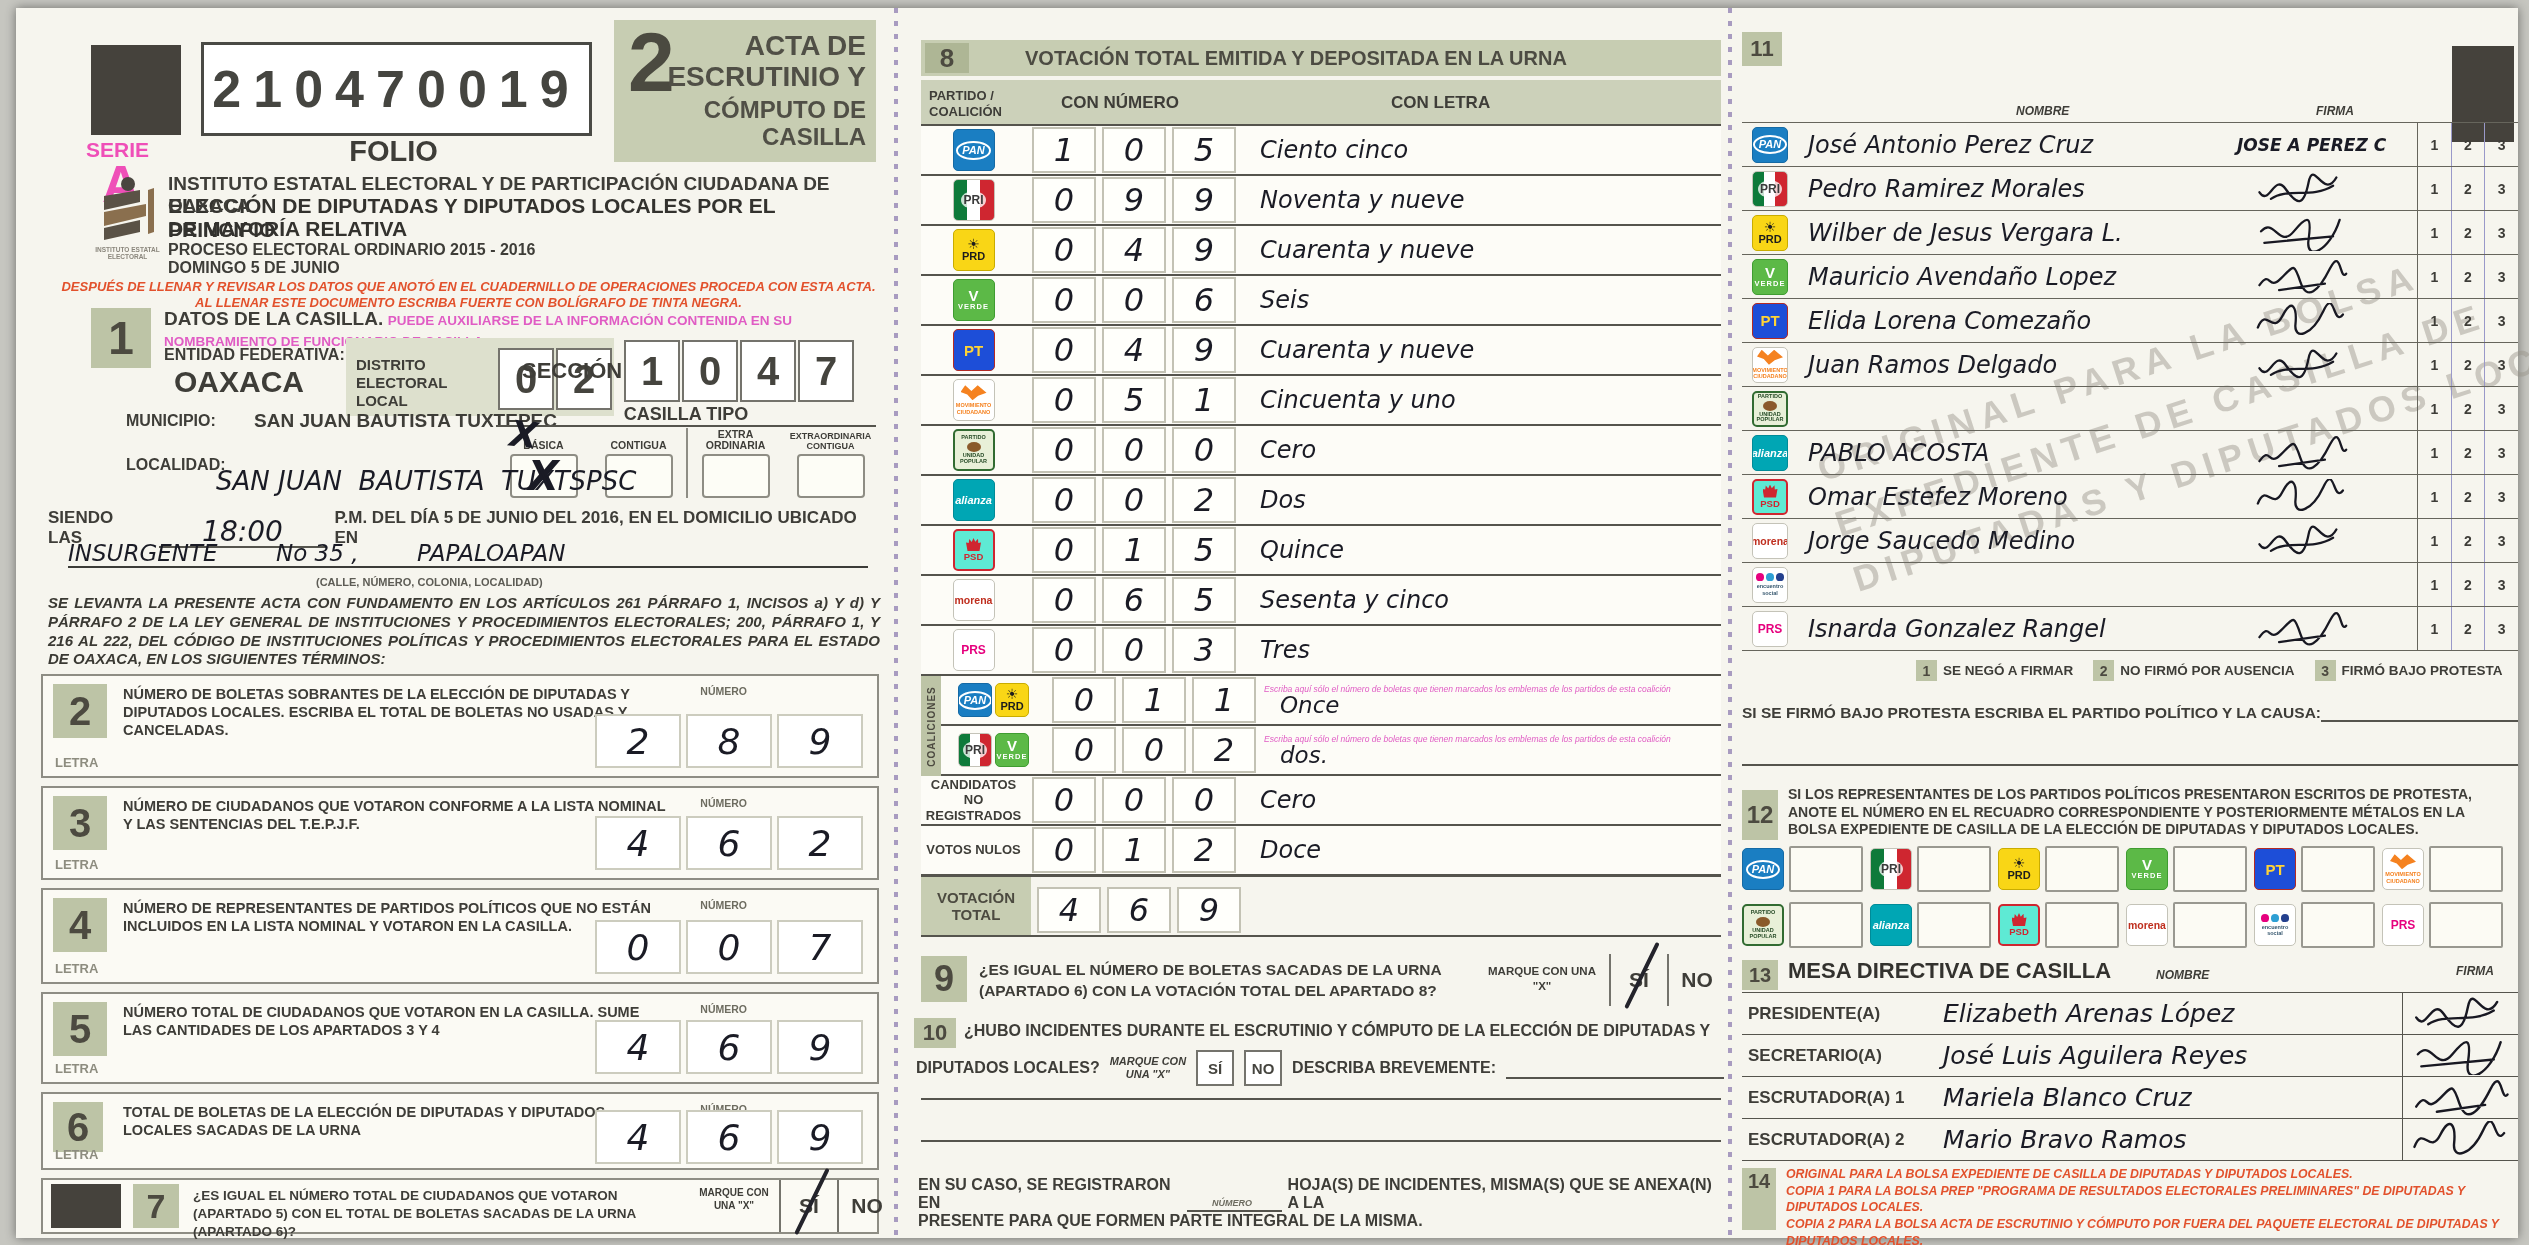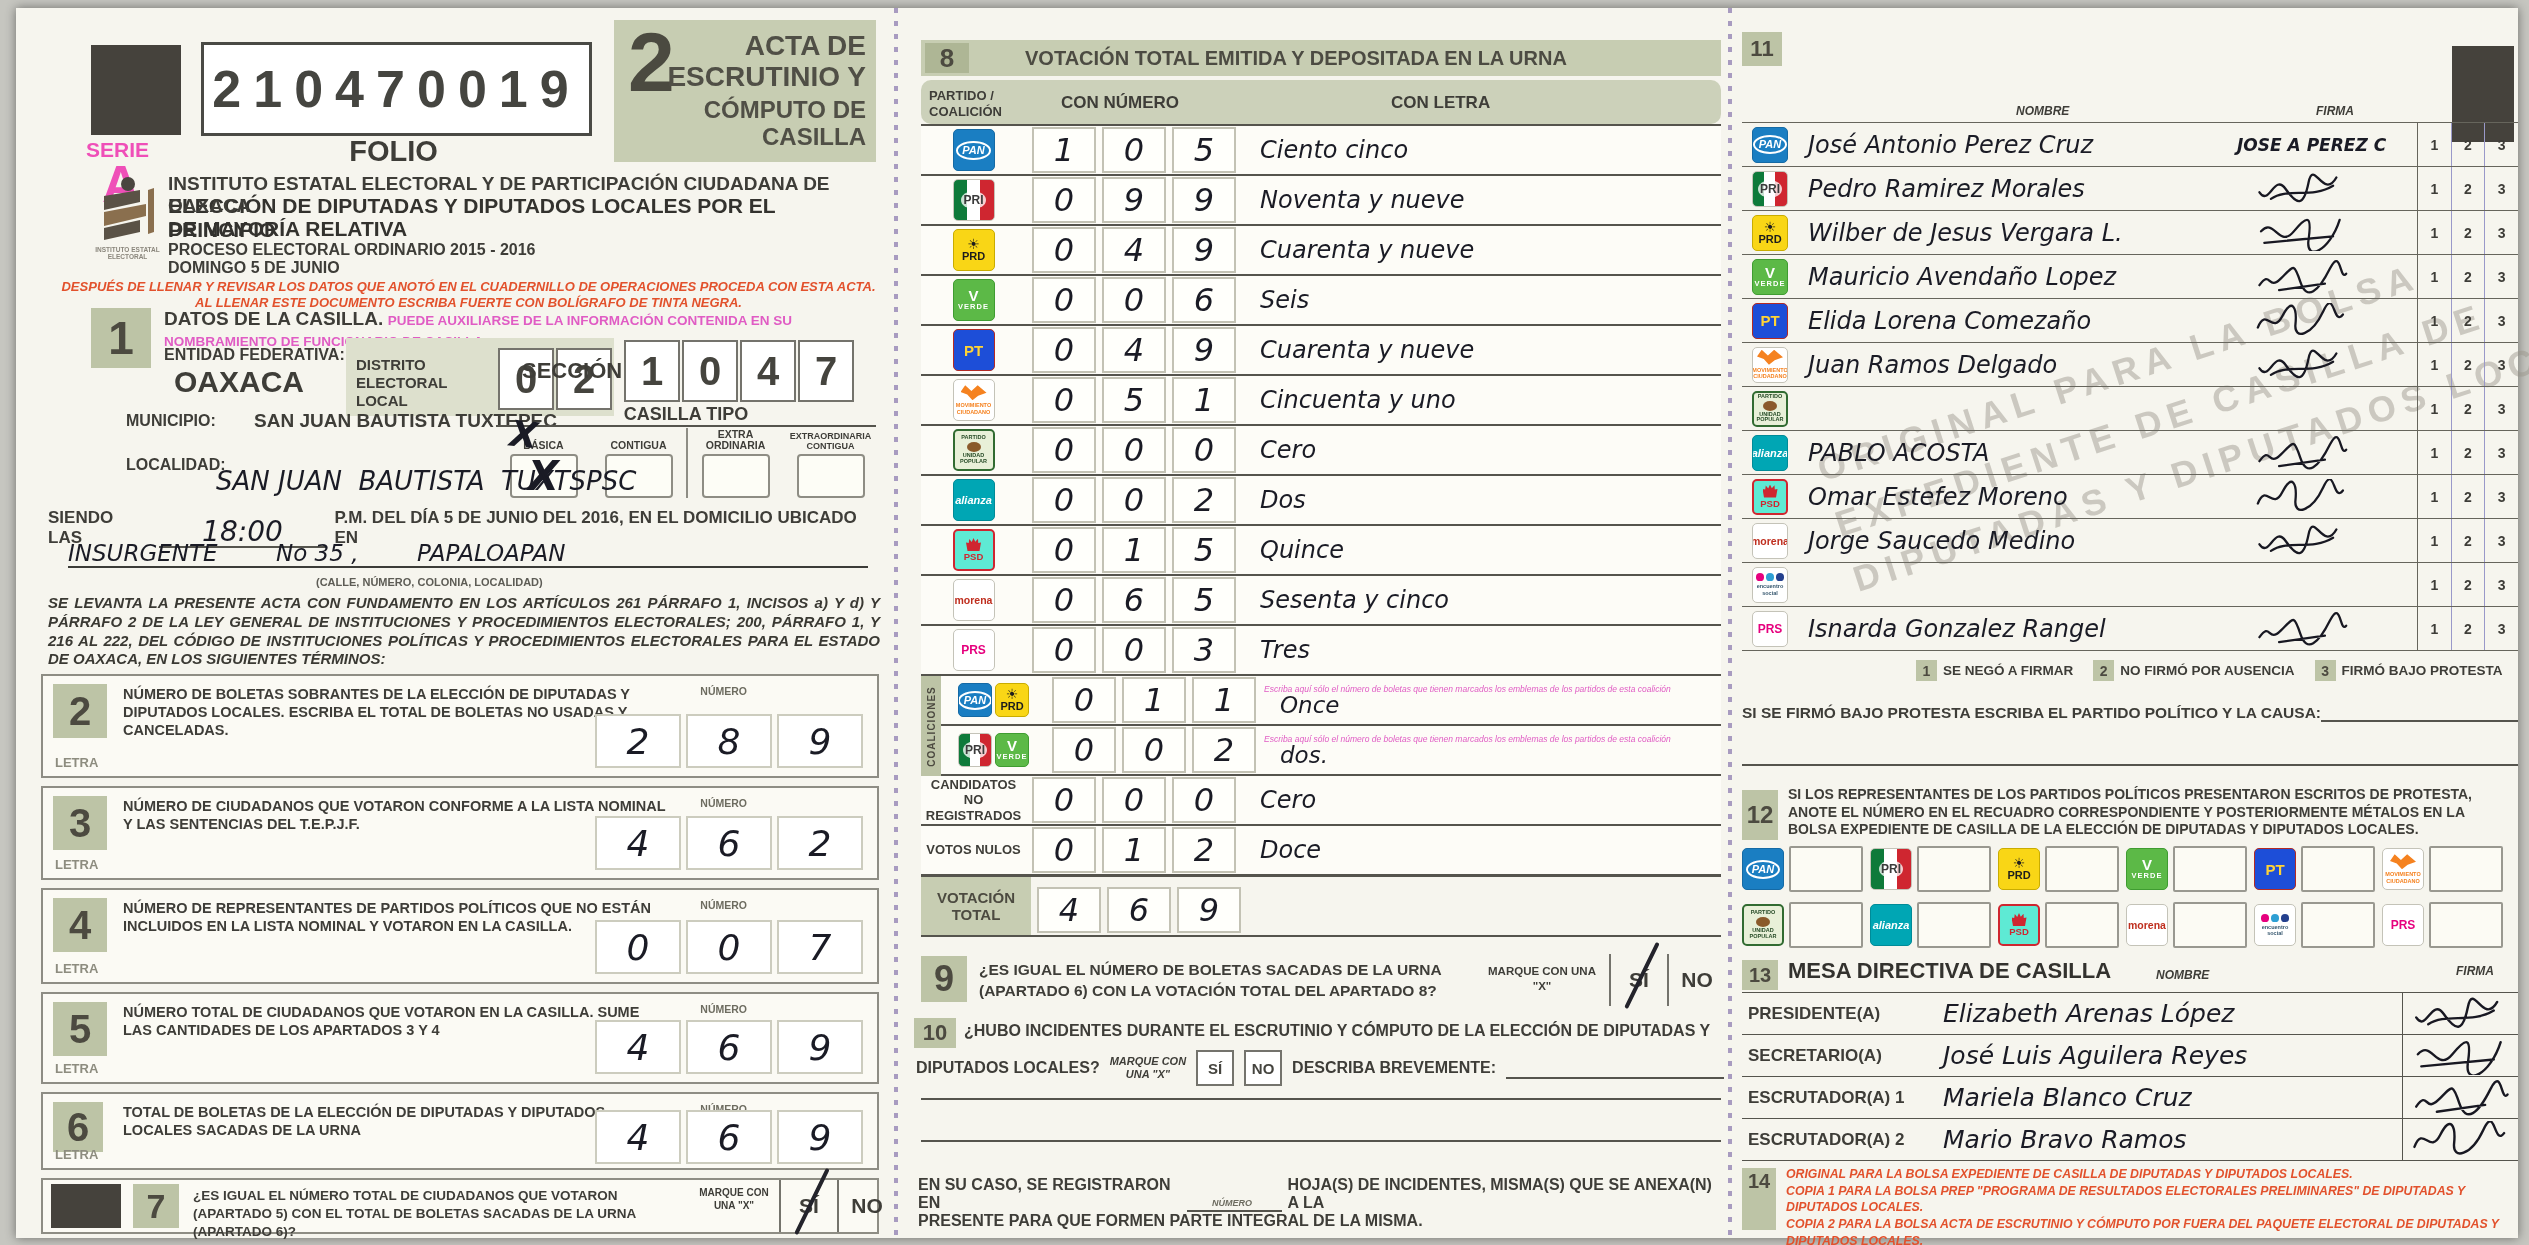--- a/index.html
+++ b/index.html
@@ -271,21 +271,21 @@
           </div>
     </div>
   </div>
 
   <div class="perf" style="left:878px;"></div>
 
   <div class="abs" style="left:905px;top:32px;width:800px;height:36px;background:#c7cdb2;">
     <span class="abs sagebox" style="left:4px;top:3px;width:44px;height:30px;font-size:26px;background:#aeb695;">8</span>
     <span class="abs xb" style="left:104px;top:7px;font-size:20px;color:#4c4b42;">VOTACIÓN TOTAL EMITIDA Y DEPOSITADA EN LA URNA</span>
   </div>
-  <div class="abs" style="left:905px;top:72px;width:800px;height:44px;background:#ccd1ba;border-radius:10px;">
+  <div class="abs" style="left:905px;top:72px;width:800px;height:44px;background:#ccd1ba;">
     <span class="abs b printed" style="left:8px;top:8px;width:110px;font-size:13px;line-height:1.2;">PARTIDO / COALICIÓN</span>
     <span class="abs b printed" style="left:140px;top:13px;font-size:17px;">CON NÚMERO</span>
     <span class="abs b printed" style="left:470px;top:13px;font-size:17px;">CON LETRA</span>
   </div>
   <div class="abs" style="left:905px;top:116px;width:800px;border-top:2px solid #55544d;" id="s8rows">
         <div class="s8row">
           <div class="pcell">
             <div class="plogo lg-pan">
               <span class="plabel">PAN</span>
             </div>

